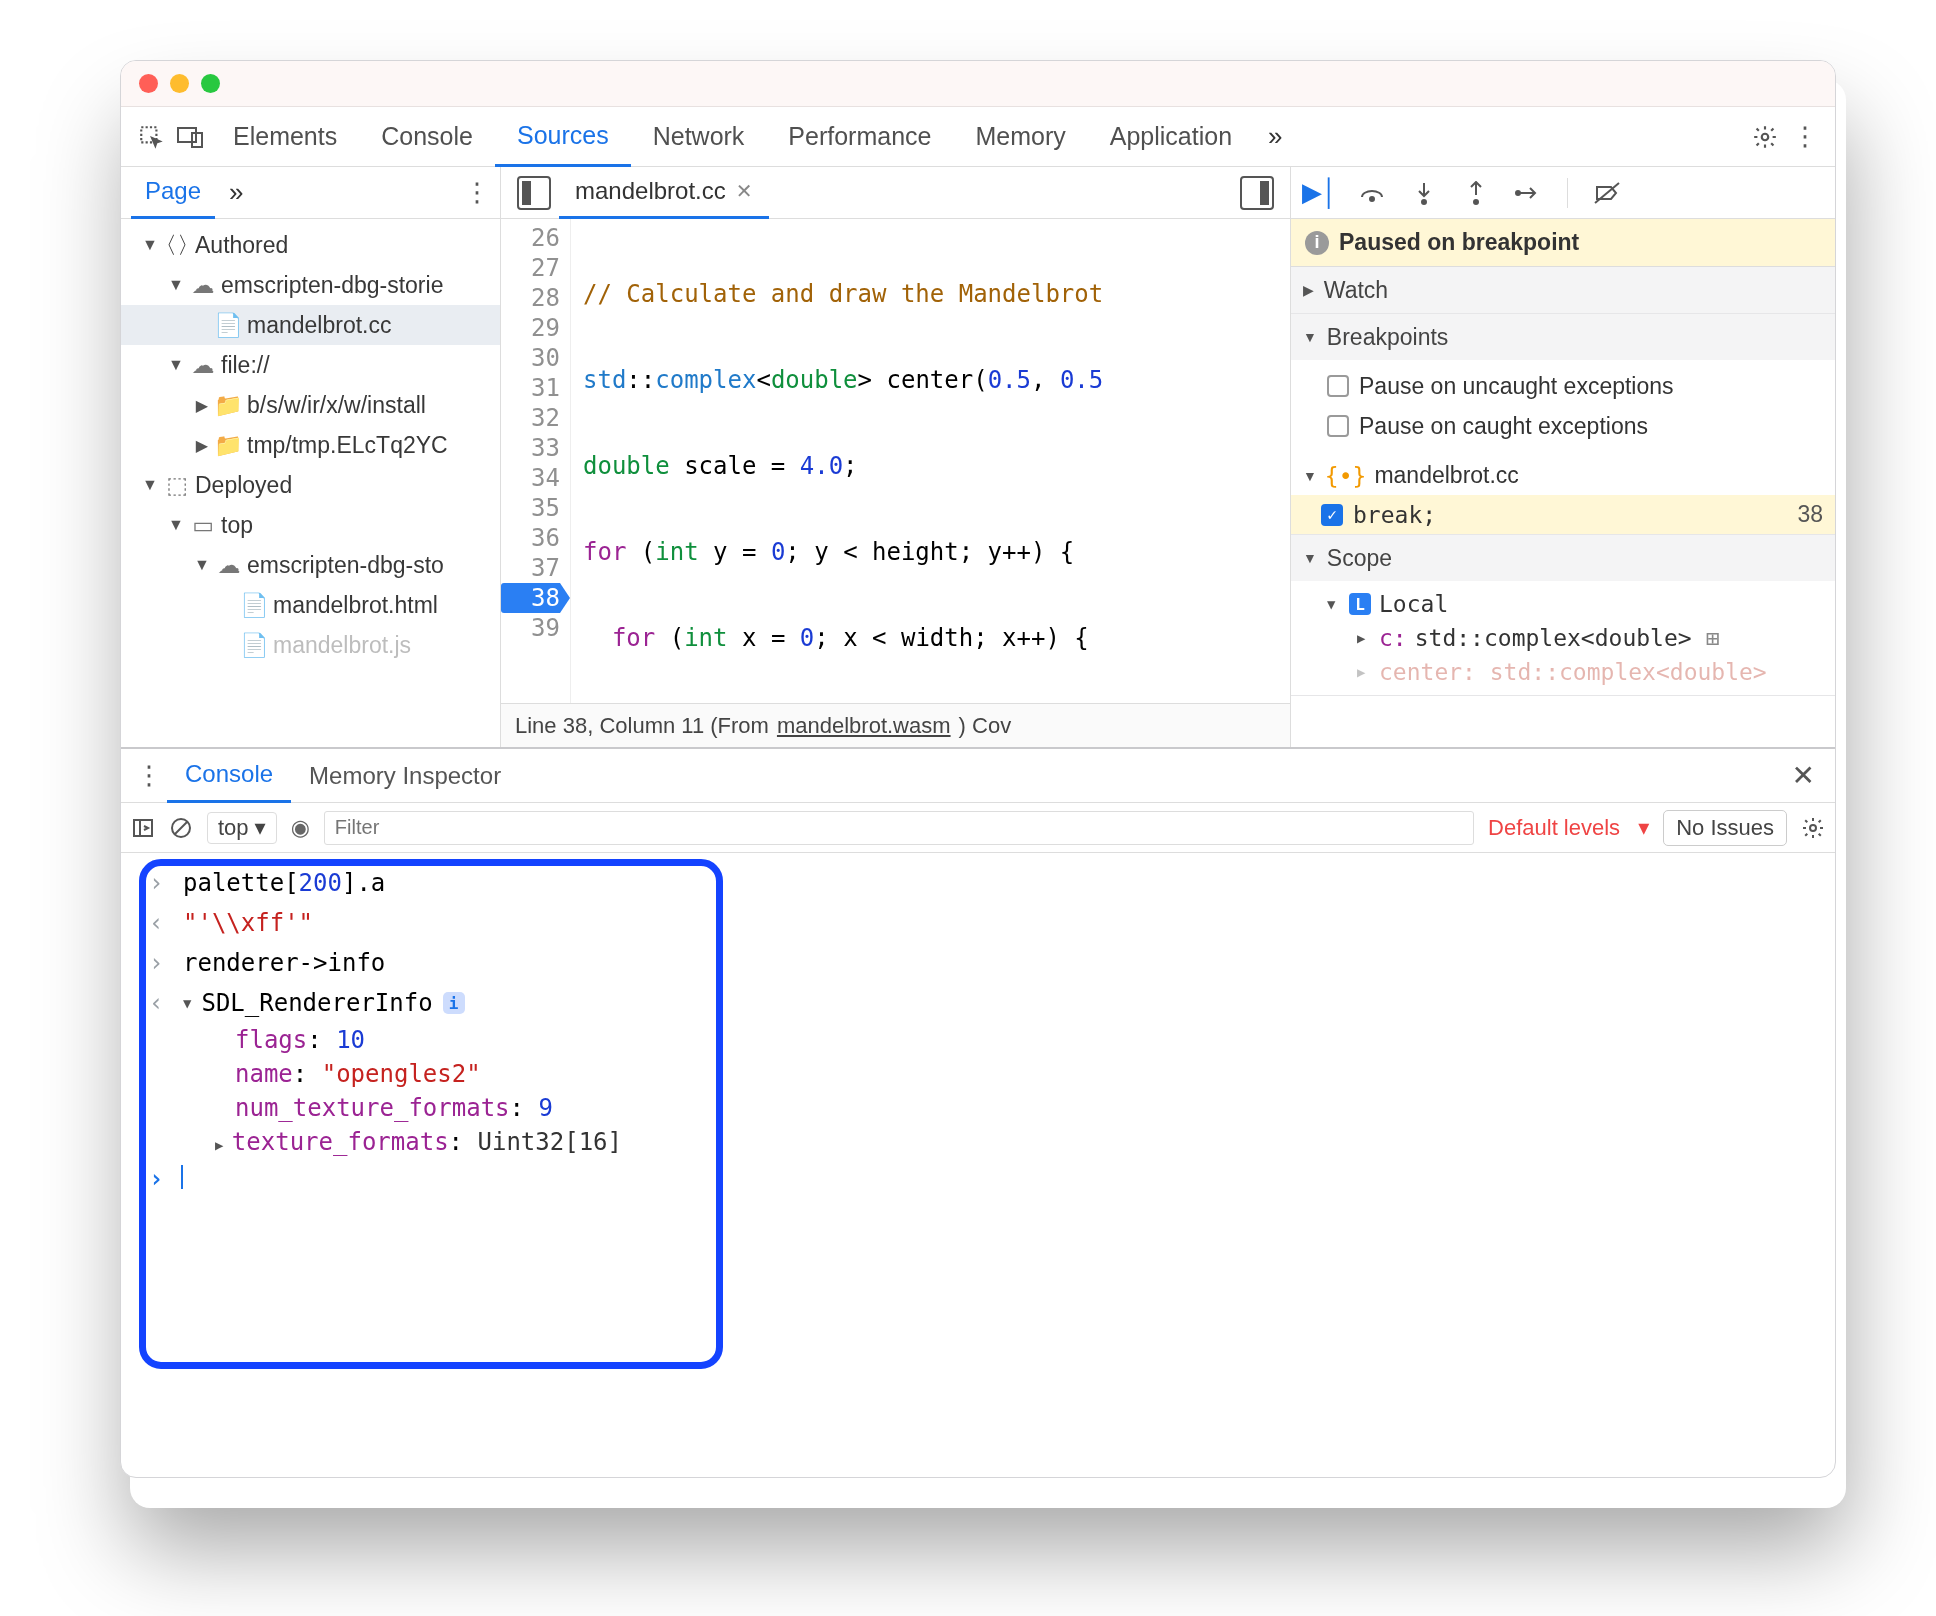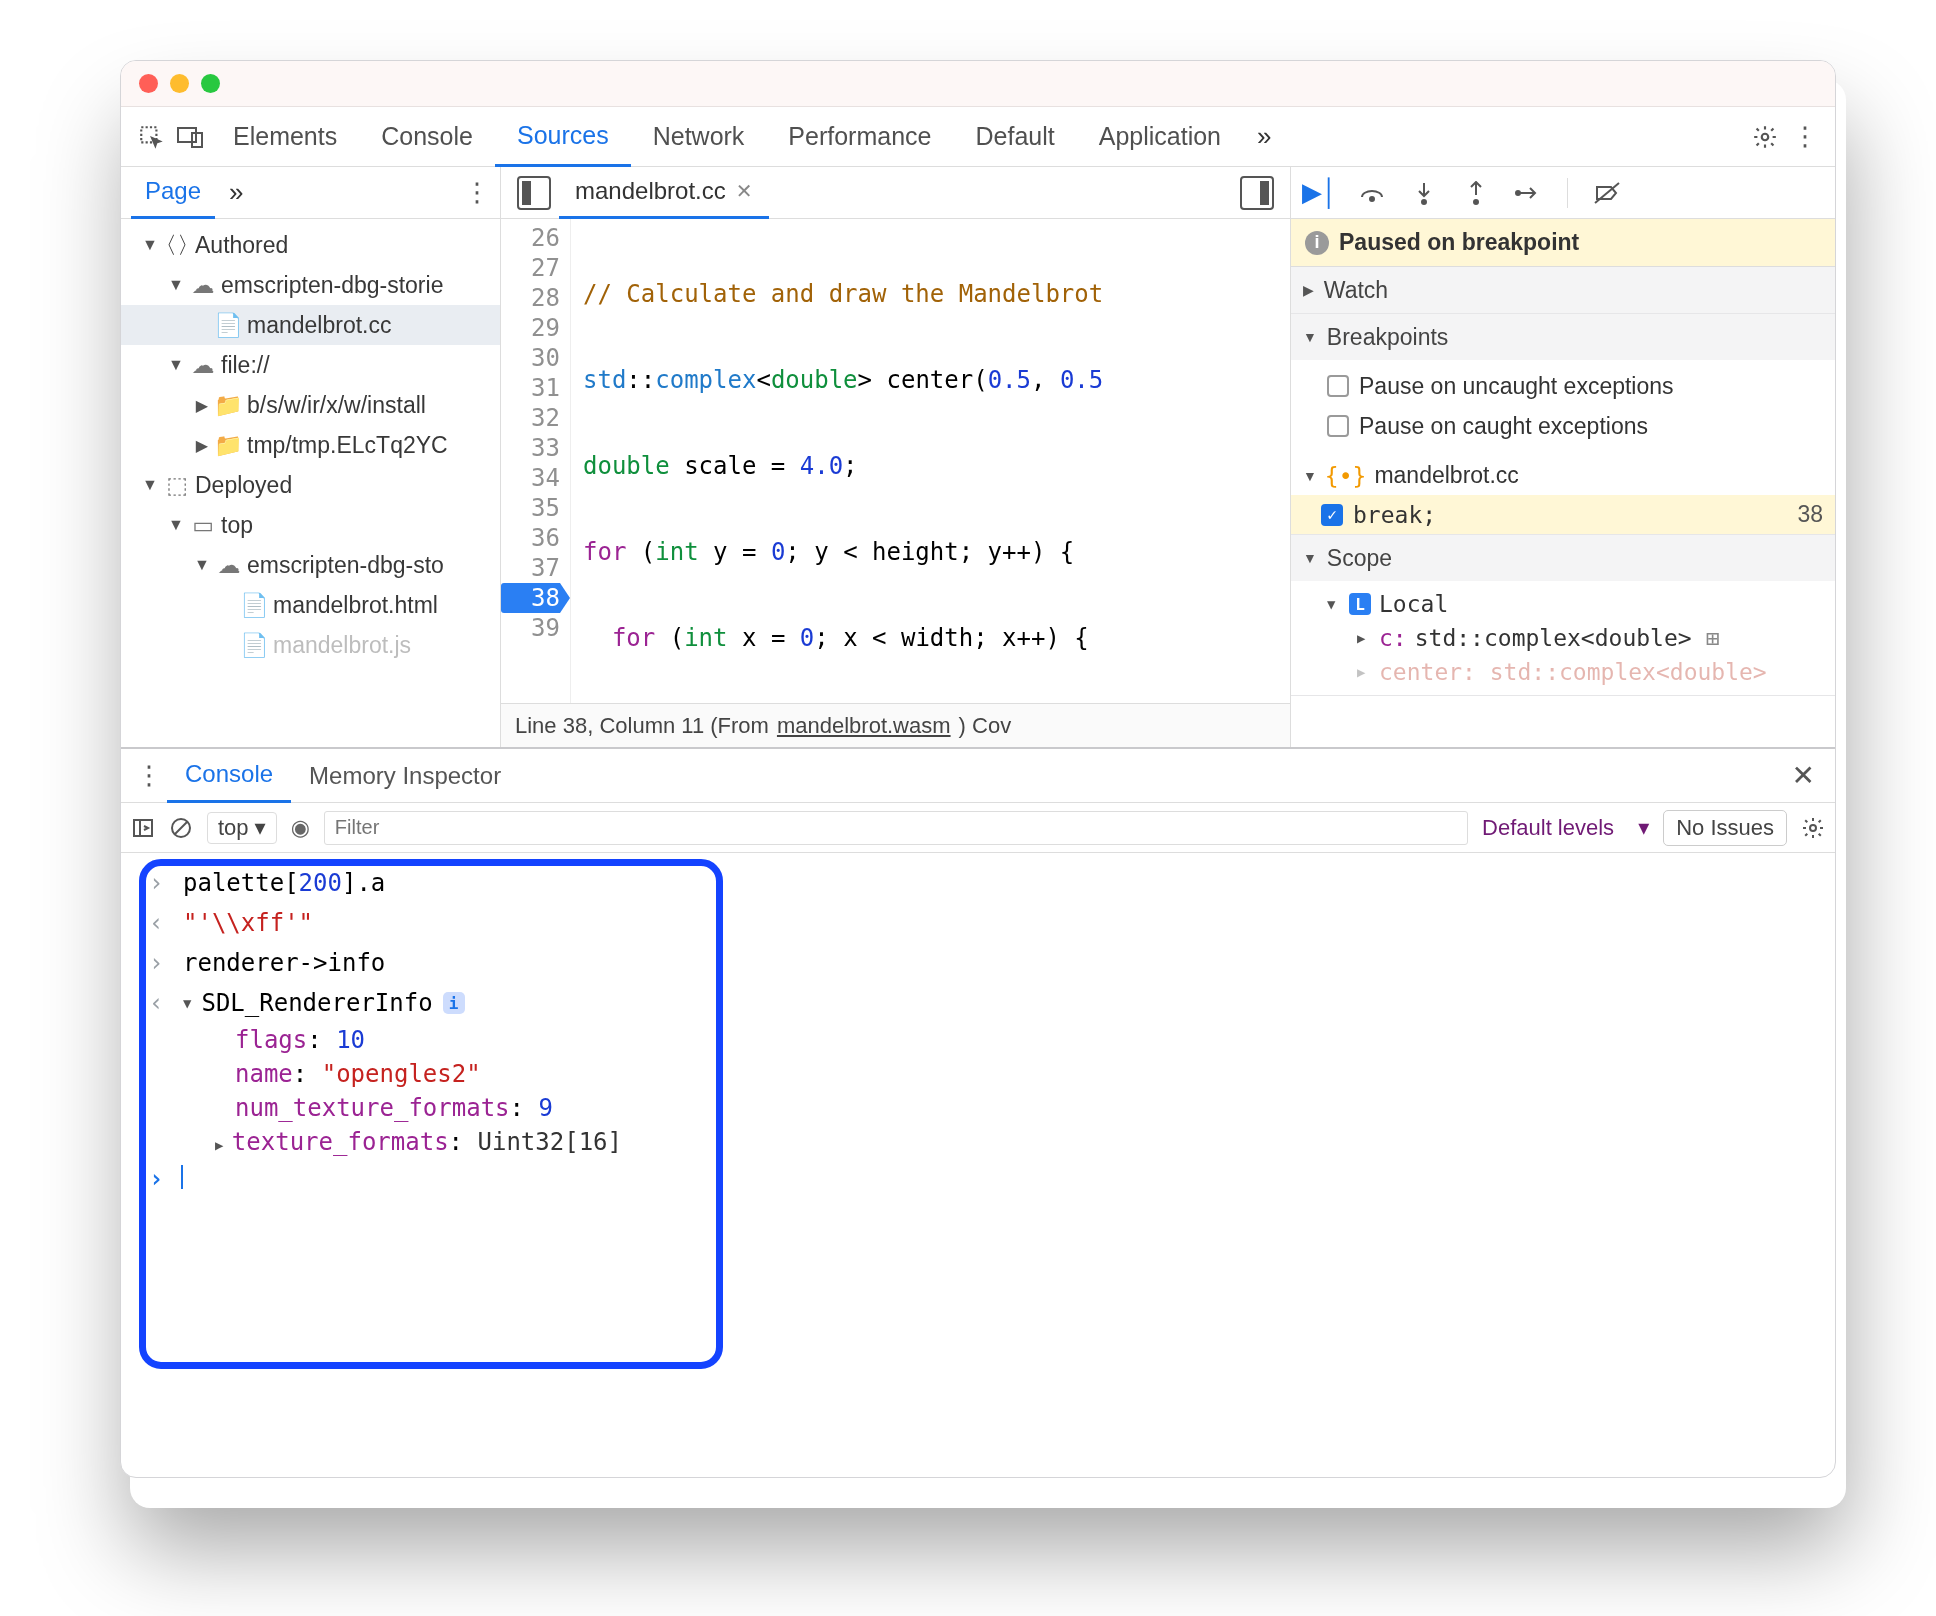--- a/index.html
+++ b/index.html
@@ -80,21 +80,21 @@
   .lower { height:728px; display:flex; flex-direction:column; }
   .drawer-tabs { height:54px; border-bottom:1px solid #ddd; display:flex; align-items:center; padding:0 10px; font-size:24px; color:#555; }
   .drawer-tabs .kebab{ width:36px; text-align:center; font-size:26px; color:#555; }
   .drawer-tabs .dtab{ padding:0 18px; height:54px; display:flex; align-items:center; }
   .drawer-tabs .dtab.active{ color:#1a73e8; border-bottom:3px solid #1a73e8; }
   .drawer-tabs .closex{ margin-left:auto; font-size:28px; color:#555; padding:0 10px; }
   .console-toolbar { height:50px; border-bottom:1px solid #ddd; display:flex; align-items:center; gap:14px; padding:0 10px; font-size:22px; color:#444; }
   .console-toolbar .ctx{ display:flex; align-items:center; gap:6px; border:1px solid #ddd; border-radius:4px; padding:2px 10px; }
   .console-toolbar .eye{ color:#666; font-size:22px; }
   .console-toolbar input.filter{ flex:1; height:34px; border:1px solid #ddd; border-radius:3px; padding:0 10px; font-size:20px; color:#888; }
-  .console-toolbar .levels{ display:flex; align-items:center; gap:24px; color:#701a75; }
+  .console-toolbar .levels{ display:flex; align-items:center; gap:18px; color:#ef4444; }
   .console-toolbar .issues{ border:1px solid #ccc; border-radius:5px; padding:4px 12px; }
   .console-body { flex:1; position:relative; font-family:ui-monospace,Menlo,monospace; font-size:24px; padding:10px 0 10px 24px; overflow:hidden; }
   .hl-box { position:absolute; left:18px; top:6px; width:584px; height:510px; border:7px solid #1443ff; border-radius:22px; pointer-events:none; }
   .crow{ display:flex; align-items:flex-start; gap:14px; padding:6px 0 6px 4px; }
   .crow .arr{ color:#9aa0a6; width:20px; }
   .crow .arr.in{ color:#9aa0a6; }
   .crow .arr.out{ color:#9aa0a6; }
   .obj-h{ display:flex; align-items:center; gap:10px; }
   .obj-h .tw{font-size:14px;color:#555;}
   .ibadge{ width:22px;height:22px;border-radius:5px;background:#cddcfd;color:#1a73e8;display:flex;align-items:center;justify-content:center;font-weight:700;font-size:16px; }
@@ -132,21 +132,21 @@
           <svg width="30" height="24" viewBox="0 0 30 24" fill="none" stroke="#555" stroke-width="2">
             <rect x="2" y="3" width="18" height="14"></rect>
             <rect x="16" y="8" width="10" height="14"></rect>
           </svg>
         </div>
       <div class="tab">Elements</div>
       <div class="tab">Console</div>
       <div class="tab active">Sources</div>
       <div class="tab">Network</div>
       <div class="tab">Performance</div>
-      <div class="tab">Default</div>
+      <div class="tab">Memory</div>
       <div class="tab">Application</div>
       <div class="chev">»</div>
       <div class="spacer"></div>
       <div class="ic">
           <svg width="26" height="26" viewBox="0 0 24 24" fill="none" stroke="#555" stroke-width="2">
             <circle cx="12" cy="12" r="3"></circle>
             <path d="M12 2v3M12 19v3M4.2 4.2l2.1 2.1M17.7 17.7l2.1 2.1M2 12h3M19 12h3M4.2 19.8l2.1-2.1M17.7 6.3l2.1-2.1"></path>
           </svg>
         </div>
       <div class="ic" style="font-size:26px;">⋮</div>

